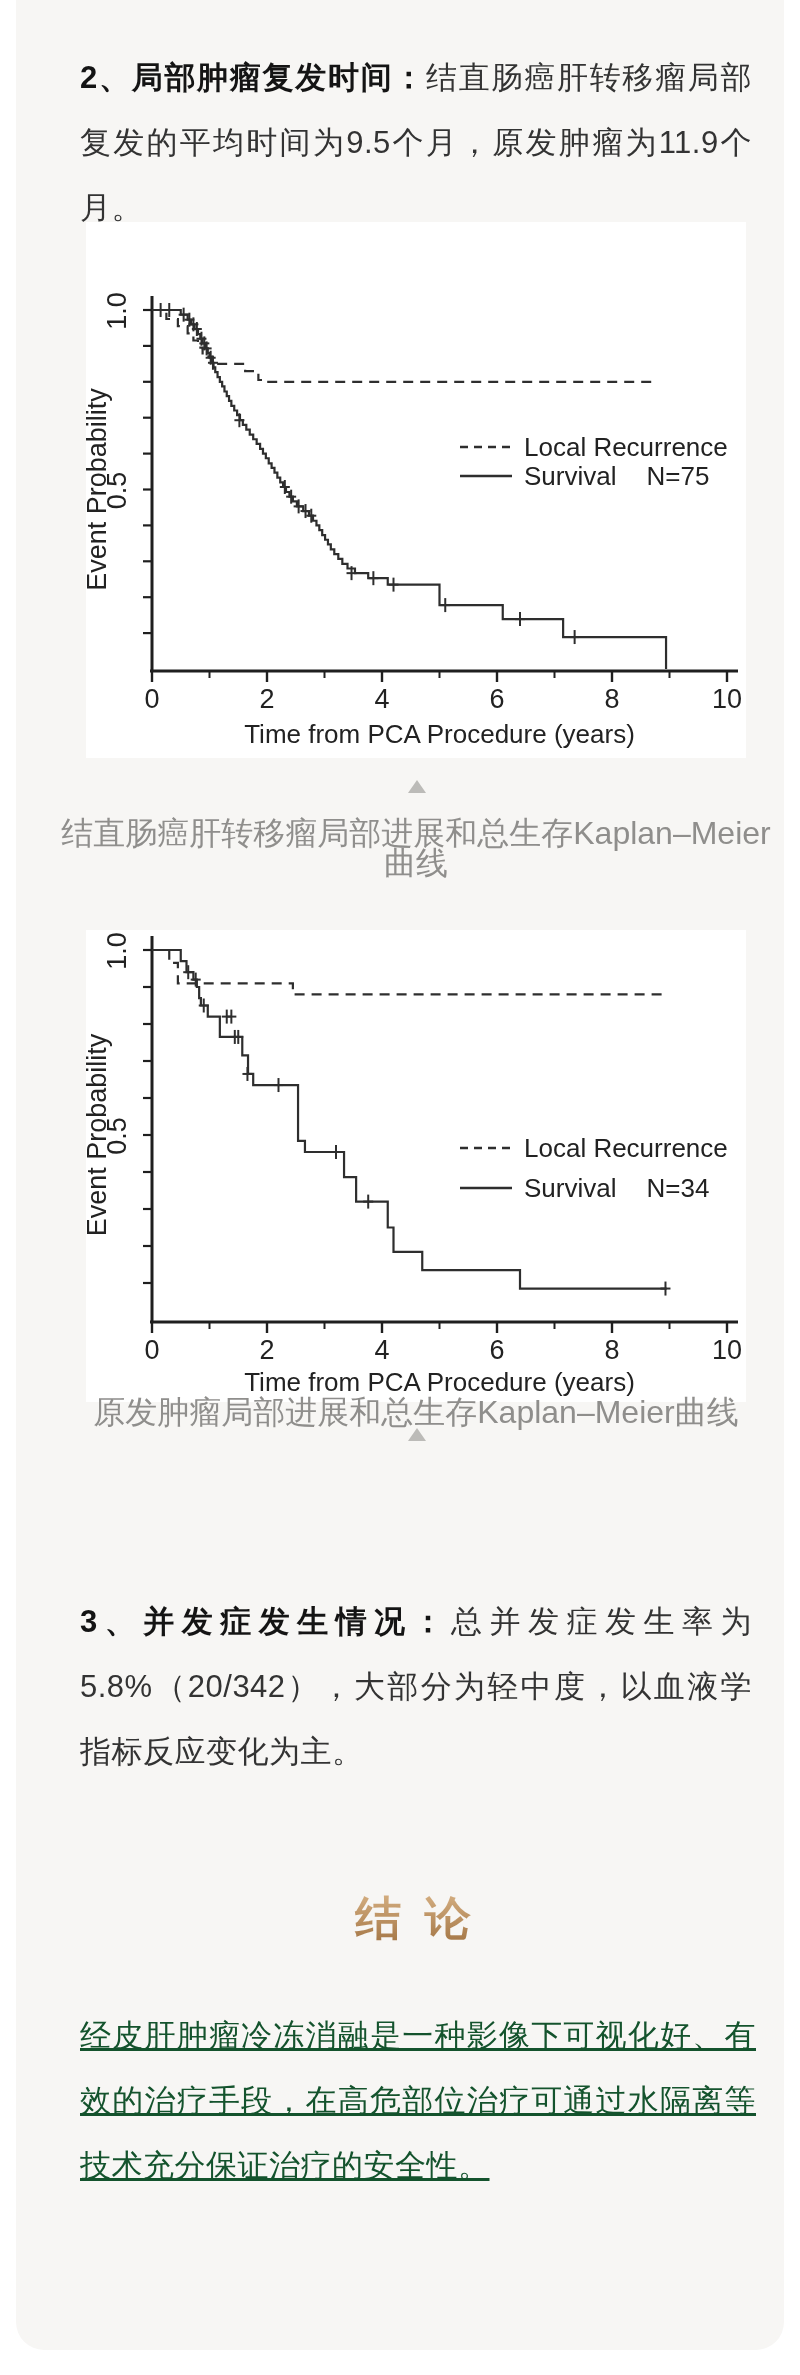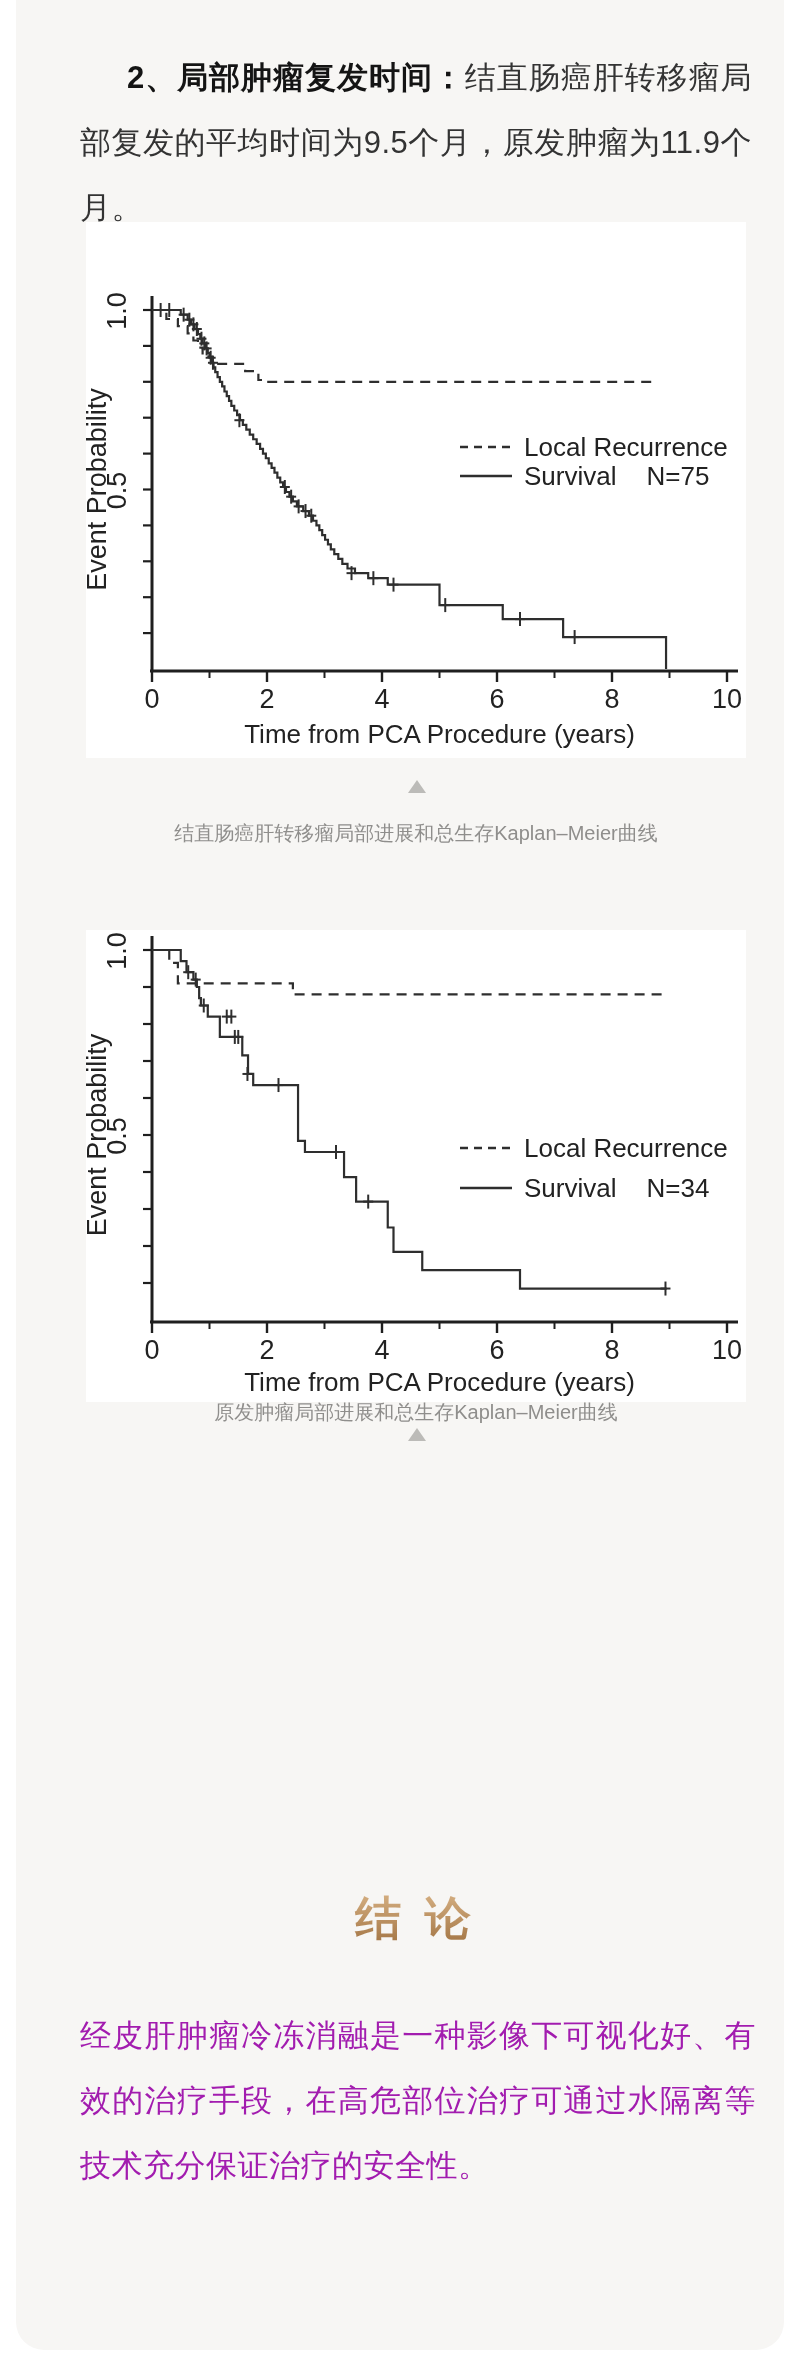--- a/index.html
+++ b/index.html
@@ -2,33 +2,33 @@
 <html><head>
 <meta charset="utf-8">
 <style>
   html,body{margin:0;padding:0;background:#ffffff;}
   .page{position:relative;width:800px;height:2375px;background:#ffffff;overflow:hidden;
         font-family:"Liberation Sans", sans-serif;}
   .card{position:absolute;left:16px;top:0;width:768px;height:2350px;
         background:#f7f6f4;border-radius:0 0 28px 28px;}
   .para{position:absolute;left:64px;width:672px;font-size:31px;line-height:65px;
         color:#333333;text-align:justify;letter-spacing:0.5px;}
-  .para .lead{font-weight:bold;color:#141414;margin-left:47px;}
+  .para .lead{font-weight:bold;color:#141414;}
   .para-1{top:14px;}
   .para-3{top:1558px;}
   .chart-box{position:absolute;left:70px;background:#ffffff;display:block;}
   .chart-1{top:222px;}
   .chart-2{top:930px;}
   .tri{position:absolute;left:392px;width:0;height:0;
        border-left:9px solid transparent;border-right:9px solid transparent;
        border-bottom:13px solid #bcbbb8;}
   .tri-1{top:780px;}
   .tri-2{top:1428px;}
   .caption{position:absolute;left:40px;width:720px;text-align:center;
-           font-size:20px;line-height:30px;color:#8f8e8c;}
+           font-size:32px;line-height:30px;color:#8f8e8c;}
   .caption-1{top:818px;}
   .caption-2{top:1397px;}
   .gold-title{position:absolute;left:0;top:1888px;width:800px;text-align:center;
               font-family:"Liberation Serif", serif;font-weight:bold;font-size:46px;
               letter-spacing:6px;color:#b0824e;
               -webkit-background-clip:text;background-clip:text;}
   .gold-para{position:absolute;left:64px;top:1972px;width:676px;
              font-size:31px;line-height:65px;color:#c49a6e;text-align:justify;
              letter-spacing:0.5px;}
 </style>
@@ -193,19 +193,20 @@
         <line x1="574.475" y1="358.55" x2="584.475" y2="358.55" stroke="#2e2e2e" stroke-width="2"></line>
         <line x1="374" y1="218" x2="426" y2="218" stroke="#2e2e2e" stroke-width="2.4" stroke-dasharray="8 6"></line>
         <text x="438" y="227" font-size="26" fill="#222222" font-family="&quot;Liberation Sans&quot;, sans-serif" text-anchor="start"><tspan>Local Recurrence</tspan></text>
         <line x1="374" y1="258" x2="426" y2="258" stroke="#2e2e2e" stroke-width="2.4"></line>
         <text x="438" y="267" font-size="26" fill="#222222" font-family="&quot;Liberation Sans&quot;, sans-serif" text-anchor="start"><tspan>Survival</tspan><tspan dx="30">N=34</tspan></text>
       </svg>
 
     <div class="tri tri-2"></div>
     <div class="caption caption-2">原发肿瘤局部进展和总生存Kaplan–Meier曲线</div>
 
+    <p class="para para-3"><span class="lead">3、并发症发生情况：</span><span>总并发症发生率为5.8%（20/342），大部分为轻中度，以血液学指标反应变化为主。</span></p>
 
     <div class="gold-title" style="background-image: linear-gradient(rgb(217, 180, 135), rgb(158, 111, 62)); color: transparent;">结 论</div>
 
-    <p class="gold-para" style="color: #a21caf;">经皮肝肿瘤冷冻消融是一种影像下可视化好、有效的治疗手段，在高危部位治疗可通过水隔离等技术充分保证治疗的安全性。</p>
+    <p class="gold-para" style="color: #14532d; text-decoration: underline;">经皮肝肿瘤冷冻消融是一种影像下可视化好、有效的治疗手段，在高危部位治疗可通过水隔离等技术充分保证治疗的安全性。</p>
 
   </div>
 </div>
 
 </body></html>

